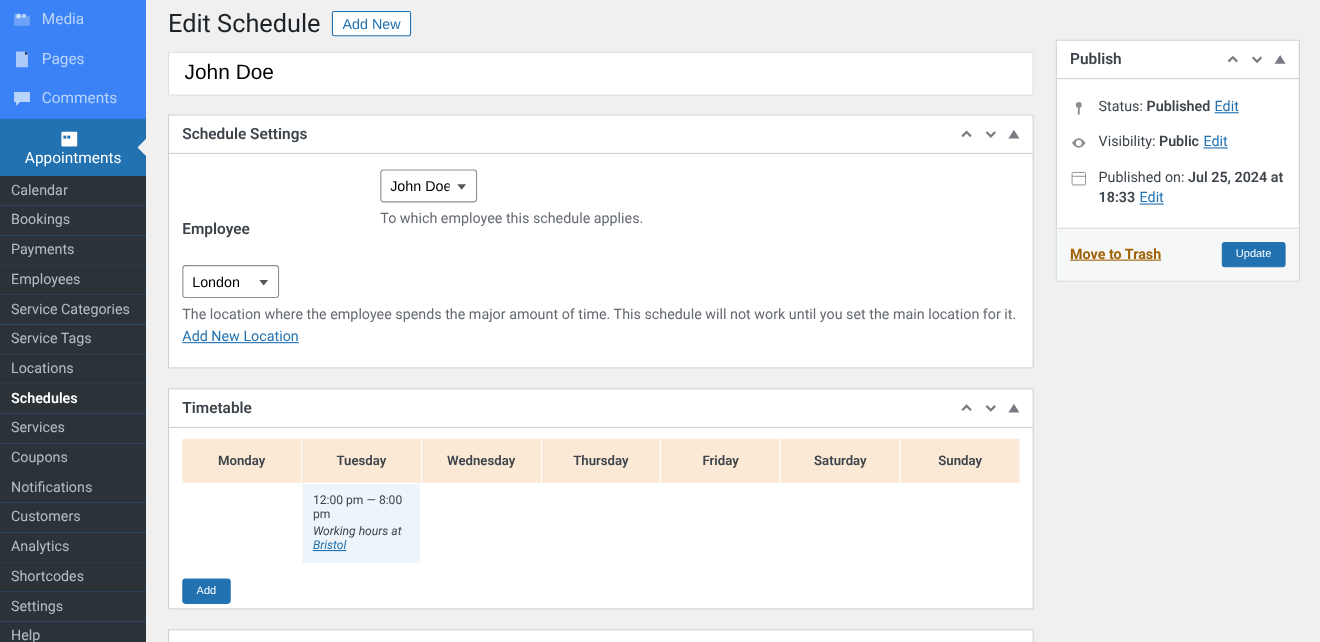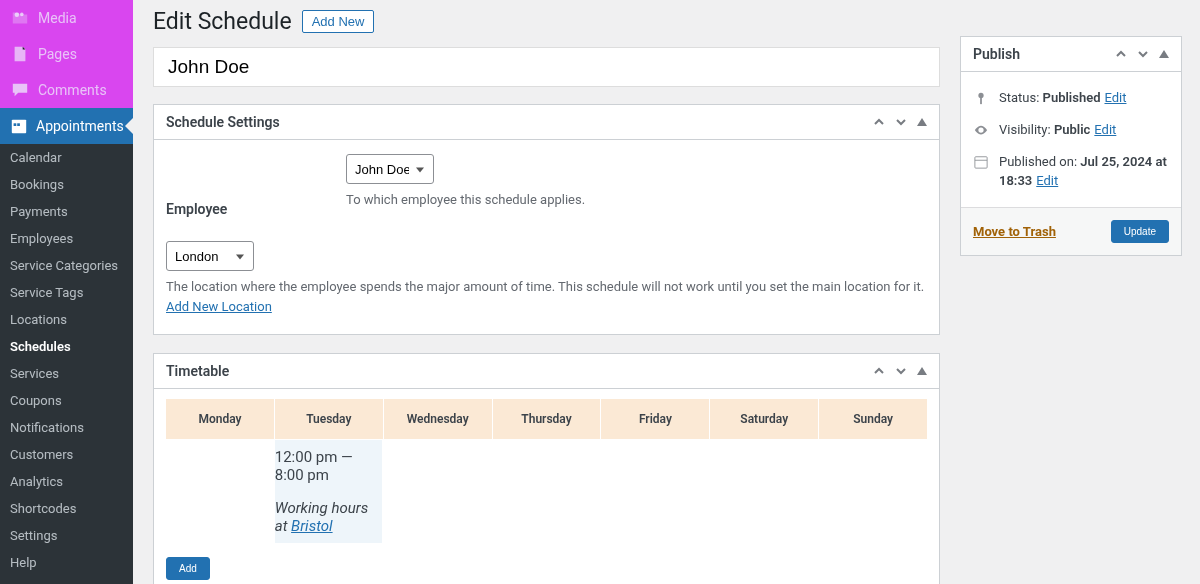--- a/index.html
+++ b/index.html
@@ -1,23 +1,23 @@
 <!DOCTYPE html>
 <html><head>
   <meta charset="utf-8">
   <style>
     * { margin: 0; padding: 0; box-sizing: border-box; }
     body { font-family: -apple-system, BlinkMacSystemFont, "Segoe UI", Roboto, sans-serif; font-size: 13px; color: #3c434a; background: #f0f0f1; overflow: hidden; }
     .container { display: flex; width: 1200px; height: 584px; }
     
     
-    .sidebar { width: 133px; background: #d946ef; color: #ffffff; position: relative; overflow: hidden; }
+    .sidebar { width: 133px; background: #3b82f6; color: #ffffff; position: relative; overflow: hidden; }
     .sidebar-item { display: flex; align-items: center; padding: 8px 10px; cursor: pointer; color: rgba(240,246,252,0.7); font-size: 14px; }
     .sidebar-item.first-group .icon-wrap { width: 20px; height: 20px; display: flex; align-items: center; justify-content: center; margin-right: 8px; }
-    .sidebar-item.active { background: #2271b1; color: #fff; position: relative; }
+    .sidebar-item.active { background: #2271b1; color: #fff; position: relative; flex-direction: column; }
     .sidebar-item.active::after { content: ''; position: absolute; right: 0; top: 50%; transform: translateY(-50%); border: 8px solid transparent; border-right-color: #f0f0f1; }
     .sidebar-subitem { padding: 6px 10px; font-size: 13px; color: rgba(240,246,252,0.7); cursor: pointer; background: #2c3338; }
     .sidebar-subitem.active { color: #fff; font-weight: 600; }
     
     
     .main { flex: 1; display: flex; background: #f0f0f1; overflow-y: auto; }
     .main-content { flex: 1; padding: 0 20px 20px 20px; display: flex; flex-direction: column; }
     .page-header { display: flex; align-items: center; margin: 8px 0 12px 0; }
     .page-title { font-size: 23px; font-weight: 400; color: #1d2327; margin-right: 10px; }
     .btn-add-new { border: 1px solid #2271b1; color: #2271b1; background: #fff; padding: 3px 9px; font-size: 13px; border-radius: 2px; cursor: pointer; }
@@ -41,24 +41,24 @@
     .select-wrap::after { content: ''; position: absolute; right: 10px; top: 50%; transform: translateY(-30%); border-left: 4px solid transparent; border-right: 4px solid transparent; border-top: 5px solid #555; pointer-events: none; }
     .form-help { font-size: 13px; color: #646970; margin-top: 6px; line-height: 1.5; }
     .link { color: #2271b1; text-decoration: underline; cursor: pointer; }
     
     
     .timetable { margin-top: 10px; }
     .tt-header { display: flex; background: #fbe9d5; border-bottom: 1px solid #fff; }
     .tt-header-cell { flex: 1; text-align: center; padding: 13px 4px; font-size: 12px; font-weight: 600; color: #3c434a; border-right: 1px solid #fff; }
     .tt-header-cell:last-child { border-right: none; }
     .tt-row { display: flex; min-height: 72px; }
-    .tt-cell { flex: 1; border-right: 1px solid #fff; padding: 8px 0; font-size: 15px; }
+    .tt-cell { flex: 1; border-right: 1px solid #fff; padding: 8px 10px; font-size: 11px; }
     .tt-cell.filled { background: #eef5fa; }
     .tt-time { color: #3c434a; }
-    .tt-desc { font-style: italic; color: #3c434a; margin-top: 15px; }
+    .tt-desc { font-style: italic; color: #3c434a; margin-top: 2px; }
     .btn-primary { background: #2271b1; color: #fff; border: 1px solid #2271b1; padding: 5px 12px; border-radius: 3px; font-size: 10px; cursor: pointer; }
     .timetable-footer { padding: 14px 12px 4px 12px; }
     
     
     .side-column { width: 240px; padding: 36px 18px 0 0; }
     .publish-box { background: #fff; border: 1px solid #ccd0d4; }
     .publish-body { padding: 10px 12px; }
     .publish-row { display: flex; align-items: flex-start; gap: 10px; padding: 7px 0; font-size: 13px; color: #3c434a; line-height: 1.4; }
     .publish-row .icon-wrap { width: 16px; flex-shrink: 0; color: #8c8f94; display: flex; justify-content: center; padding-top: 2px; }
     .publish-row .bold { font-weight: 600; }

